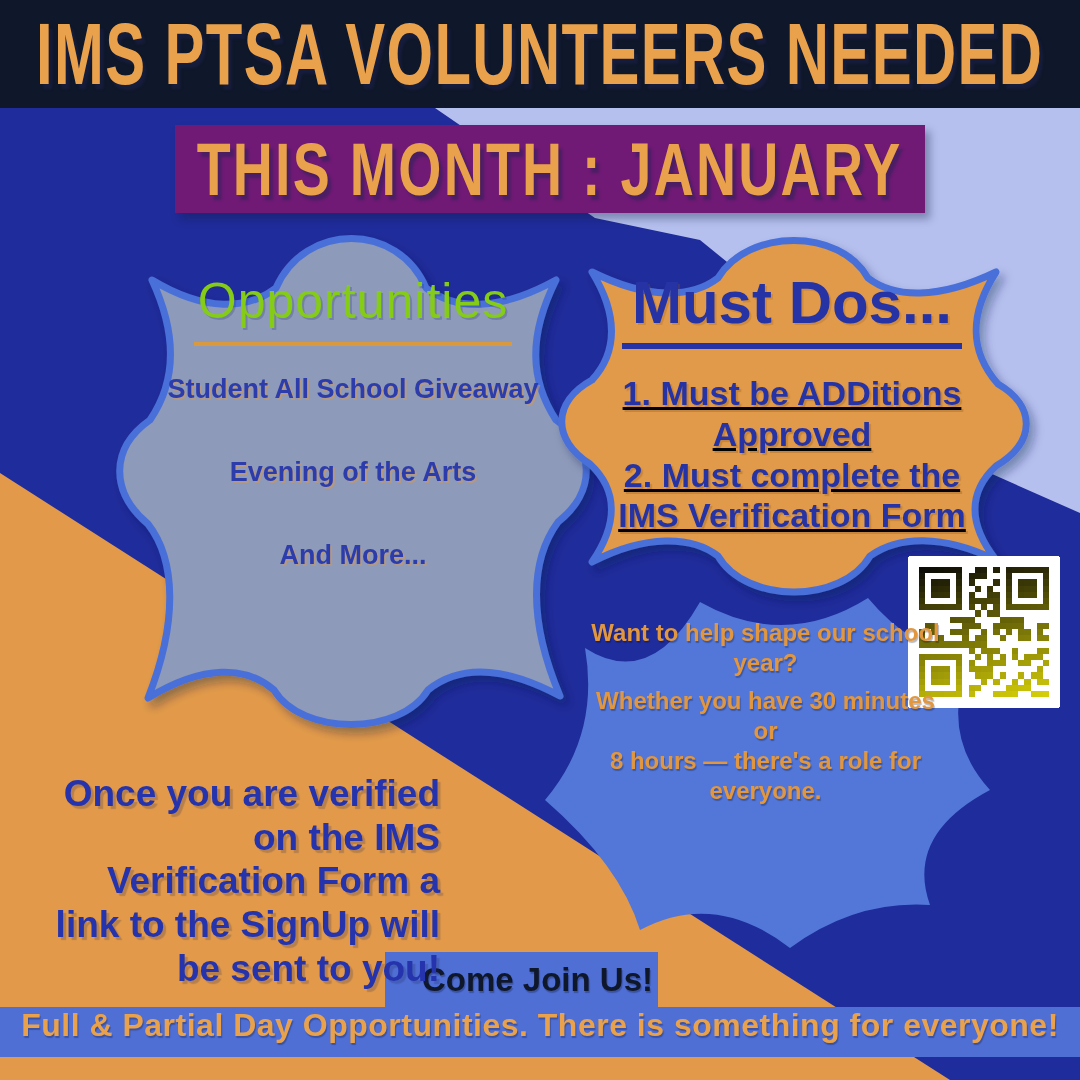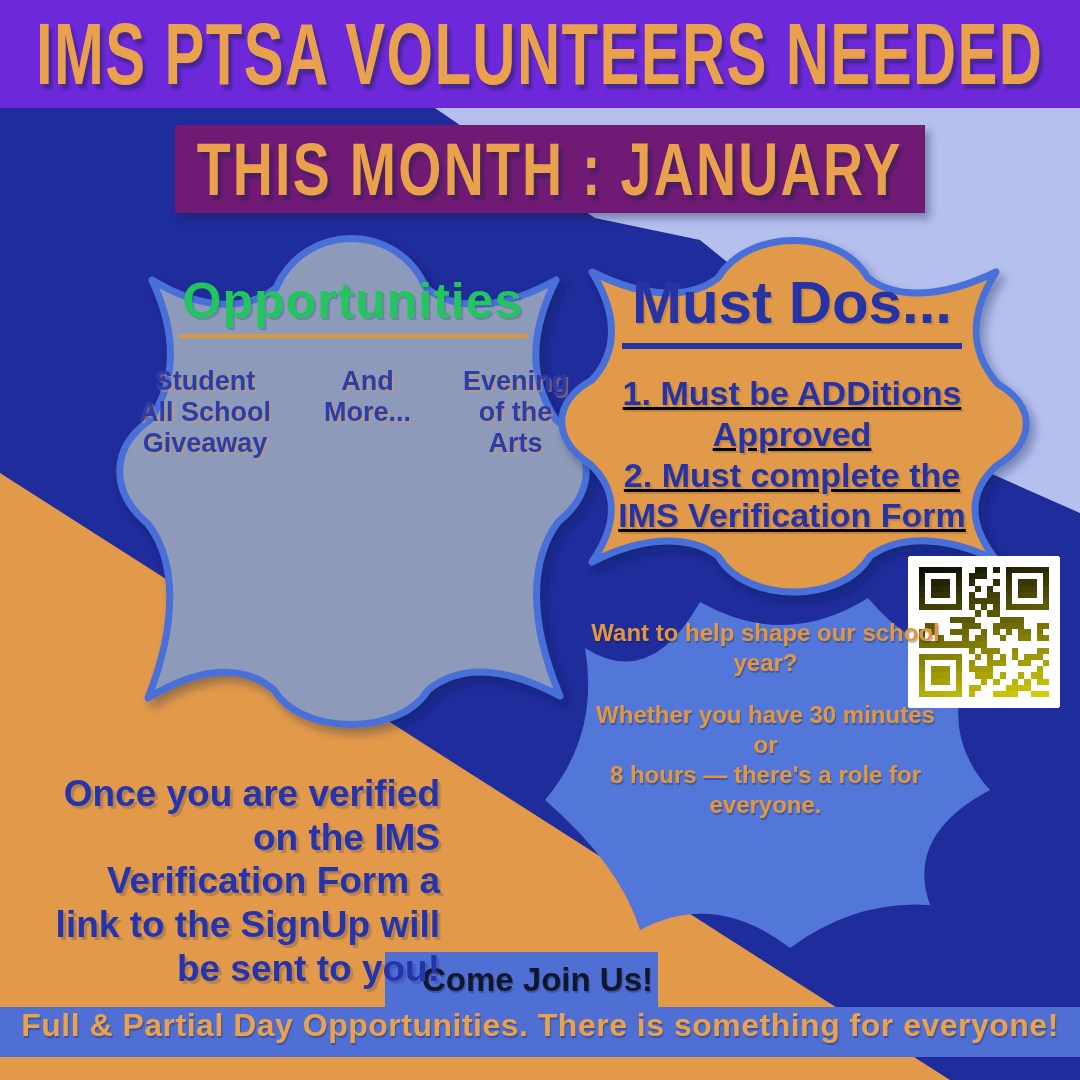--- a/index.html
+++ b/index.html
@@ -6,21 +6,21 @@
   .poster{
     position:relative;width:1080px;height:1080px;overflow:hidden;
     font-family:"Liberation Sans","DejaVu Sans",sans-serif;
     background:#1f2c9b;
   }
   svg.bg{position:absolute;inset:0;width:1080px;height:1080px;}
 
   
   .banner{
     position:absolute;left:0;top:0;width:1080px;height:108px;
-    background:#6d28d9;display:flex;align-items:center;justify-content:center;z-index:3;
+    background:#0f172a;display:flex;align-items:center;justify-content:center;z-index:3;
   }
   .condensed{
     display:inline-block;transform:scaleX(0.68);transform-origin:center;
     white-space:nowrap;font-weight:700;color:#e9a24b;letter-spacing:2px;
     text-shadow:5px 5px 3px rgba(30,35,80,.45);
   }
   .banner .condensed{font-size:88px;}
 
   
   .month-bar{
@@ -28,25 +28,25 @@
     background:#701a75;display:flex;align-items:center;justify-content:center;z-index:3;
     box-shadow:5px 6px 8px rgba(20,25,60,.35);
   }
   .month-bar .condensed{font-size:74px;transform:scaleX(0.75);letter-spacing:3px;}
 
   
   .opps{
     position:absolute;left:138px;top:272px;width:430px;z-index:4;text-align:center;
   }
   .opps-heading{
-    display:inline-block;font-size:50px;font-weight:700;color:#22c55e;
-    letter-spacing:1px;border-bottom:4px solid #d9993f;padding:0 4px 4px 4px;
+    display:inline-block;font-size:50px;font-weight:400;color:#84cc16;
+    letter-spacing:1px;border-bottom:4px solid #d9993f;padding:0 4px 12px 4px;
     text-shadow:2px 2px 0 rgba(40,50,120,.25);
   }
-  .opps-list{margin-top:28px;display:flex;flex-direction:row;gap:52px;}
+  .opps-list{margin-top:28px;display:flex;flex-direction:column;gap:52px;}
   .opp-item{
     font-size:27px;font-weight:700;color:#2c3cab;line-height:1.15;white-space:pre-line;
     text-shadow:2px 2px 0 rgba(224,154,73,.45);
   }
 
   
   .musts{
     position:absolute;left:592px;top:268px;width:400px;z-index:4;text-align:center;text-decoration:underline;
   }
   .musts-heading{
@@ -56,21 +56,21 @@
   }
   .musts-list{margin-top:24px;display:flex;flex-direction:column;}
   .must-item{
     font-size:34px;font-weight:800;color:#2633a4;line-height:1.2;white-space:pre-line;
     text-shadow:2px 2px 1px rgba(120,70,20,.25);
   }
 
   
   .invite{
     position:absolute;left:558px;top:618px;width:415px;z-index:4;text-align:center;
-    display:flex;flex-direction:column;gap:22px;
+    display:flex;flex-direction:column;gap:8px;
   }
   .invite p{
     margin:0;font-size:24px;font-weight:700;color:#e2973f;line-height:1.25;
     white-space:pre-line;text-shadow:1px 2px 1px rgba(10,15,50,.3);
   }
 
   
   .once-note{
     position:absolute;left:10px;top:772px;width:430px;z-index:4;text-align:right;
     font-size:37px;font-weight:800;color:#2534ad;line-height:1.18;white-space:pre-line;
@@ -160,22 +160,22 @@
   </header>
 
   <div class="month-bar">
     <span class="condensed">THIS MONTH : JANUARY</span>
   </div>
 
   <section class="opps">
     <span class="opps-heading">Opportunities</span>
     <div class="opps-list">
       <div class="opp-item">Student All School Giveaway</div>
+      <div class="opp-item">Evening of the Arts</div>
       <div class="opp-item">And More...</div>
-      <div class="opp-item">Evening of the Arts</div>
     </div>
   </section>
 
   <section class="musts">
     <span class="musts-heading">Must Dos...</span>
     <div class="musts-list">
       <div class="must-item">1. Must be ADDitions
 Approved</div>
       <div class="must-item">2. Must complete the
 IMS Verification Form</div>

